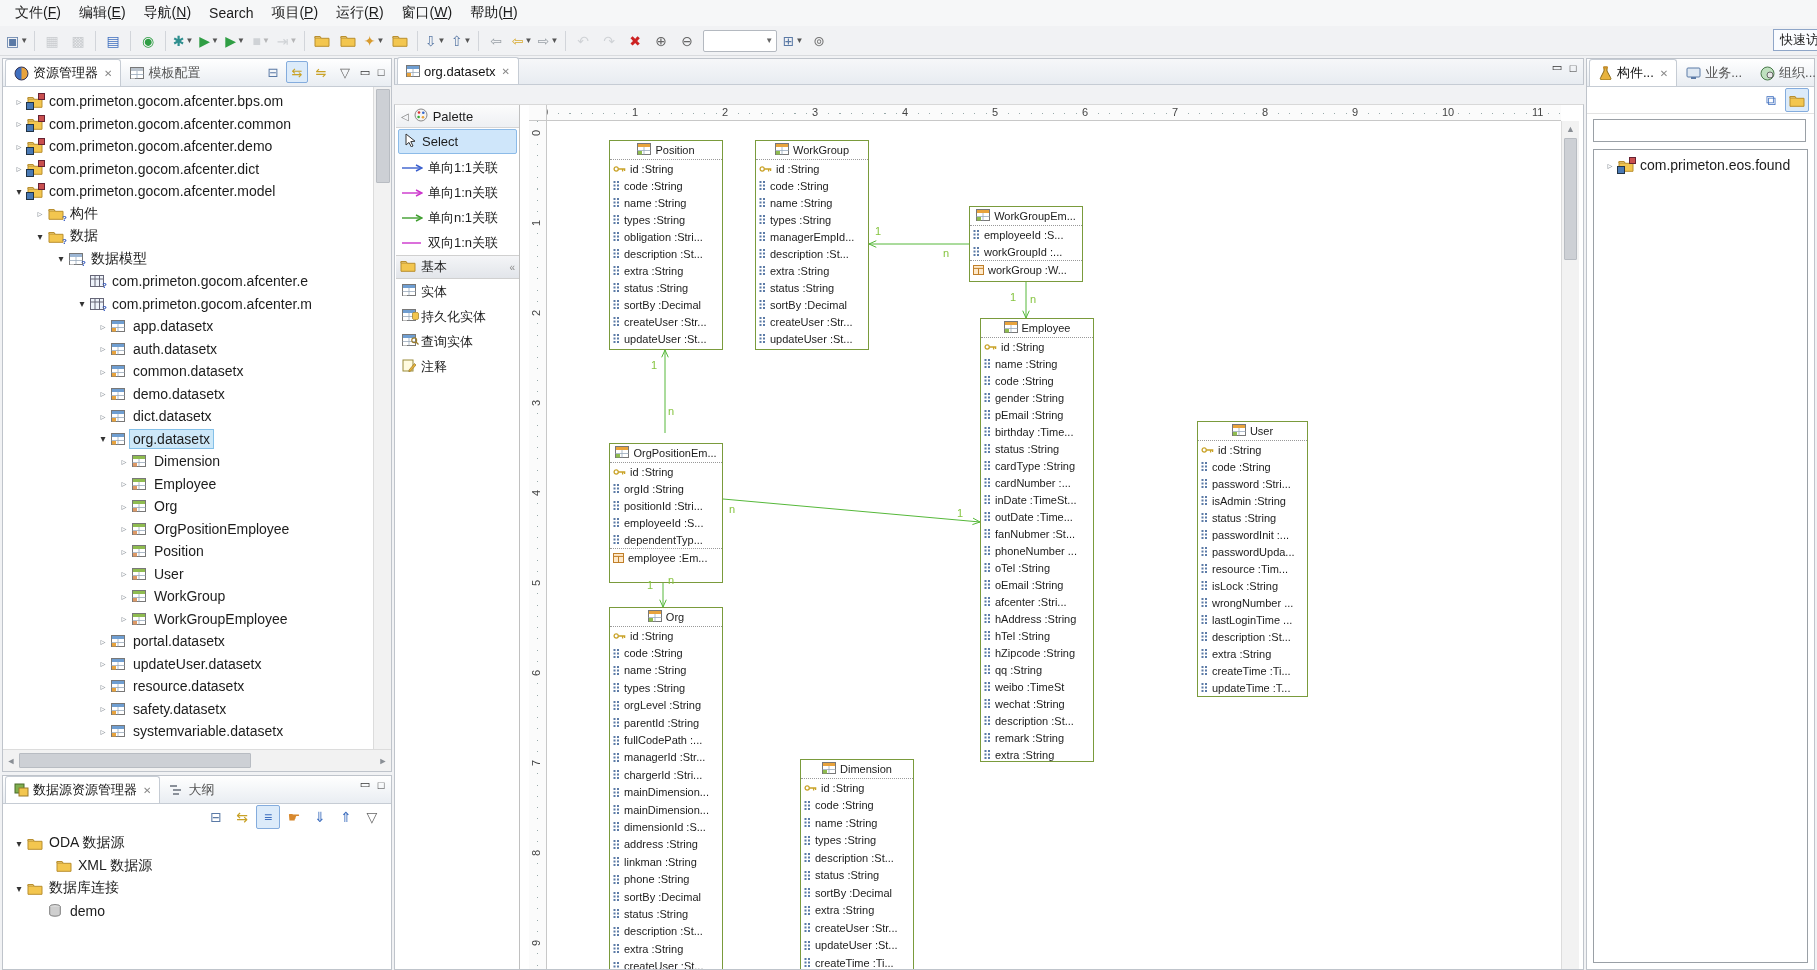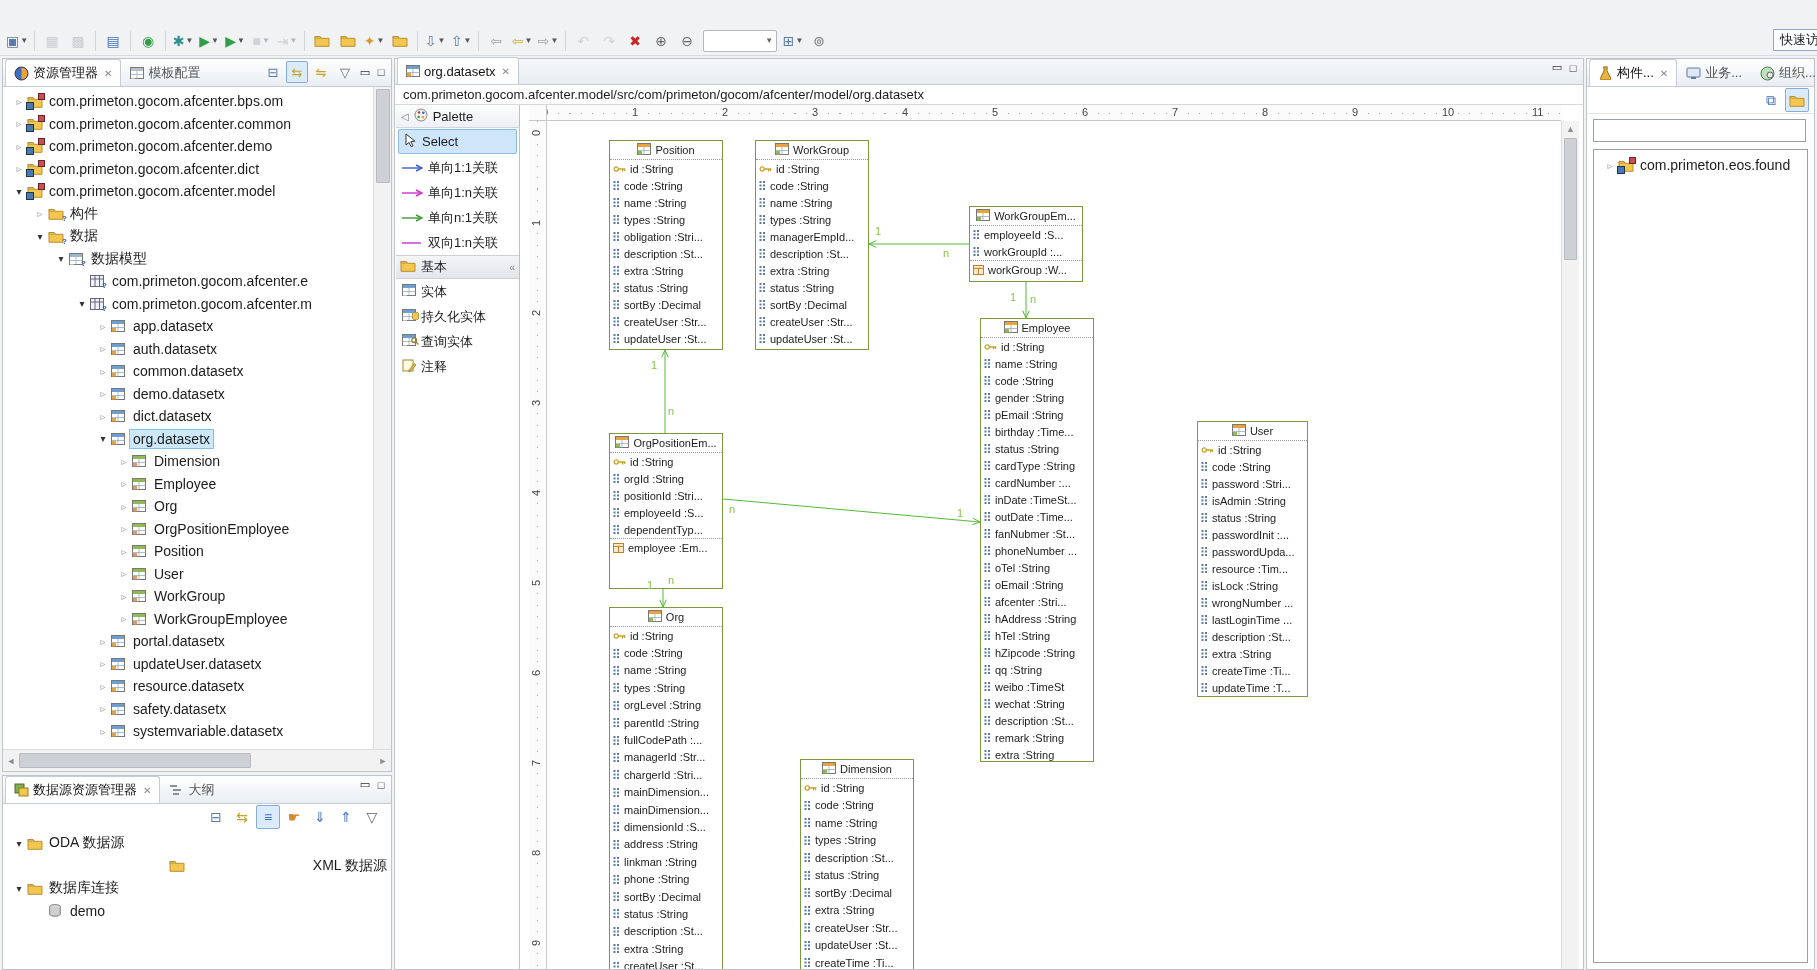--- a/index.html
+++ b/index.html
@@ -93,20 +93,30 @@
   
   #right-toolbar-row{height:26px;display:flex;justify-content:flex-end;align-items:center;padding-right:4px;border-bottom:1px solid #e3e3e3;}
   #right-search{position:absolute;left:6px;top:60px;width:213px;height:23px;border:1px solid #9aa0a6;font-size:13px;padding:0 4px;box-sizing:border-box;}
   #right-treebox{position:absolute;left:6px;top:90px;width:213px;height:812px;border:1px solid #9aa0a6;overflow:hidden;}
 </style>
 </head>
 <body>
 
 <div id="app">
 
+  <div id="menubar">
+      <span class="menu-item">文件(<u>F</u>)</span>
+      <span class="menu-item">编辑(<u>E</u>)</span>
+      <span class="menu-item">导航(<u>N</u>)</span>
+      <span class="menu-item">Search</span>
+      <span class="menu-item">项目(<u>P</u>)</span>
+      <span class="menu-item">运行(<u>R</u>)</span>
+      <span class="menu-item">窗口(<u>W</u>)</span>
+      <span class="menu-item">帮助(<u>H</u>)</span>
+    </div>
 
   <div id="toolbar">
 
   <span class="tbtn">
         <span style="color:#5b7aa6;">▣</span>
         <span class="caret">▼</span>
       </span>
       <span class="tsep"></span>
       <span class="tbtn disabled">
         <span style="color:#8a8f94;">▦</span>
@@ -721,21 +731,21 @@
         <div class="trow" style="padding-left: 8px;">
           <span class="exp open">▾</span>
           <span class="ticon">
             <svg width="16" height="13" viewBox="0 0 16 13">
               <path d="M1 2.5h5l1.2 1.8H15v8H1z" fill="#f3c64f" stroke="#b98f2f"></path>
               <path d="M1 2.5h5l1 1.5H1z" fill="#fbe19a" stroke="#b98f2f"></path>
             </svg>
           </span>
           <span class="tlabel">ODA 数据源</span>
         </div>
-        <div class="trow" style="padding-left: 29px; justify-content: space-between;">
+        <div class="trow" style="padding-left: 37px;">
           <span class="exp"></span>
           <span class="ticon">
             <svg width="16" height="13" viewBox="0 0 16 13">
               <path d="M1 2.5h5l1.2 1.8H15v8H1z" fill="#f3c64f" stroke="#b98f2f"></path>
               <path d="M1 2.5h5l1 1.5H1z" fill="#fbe19a" stroke="#b98f2f"></path>
             </svg>
           </span>
           <span class="tlabel">XML 数据源</span>
         </div>
         <div class="trow" style="padding-left: 8px;">
@@ -773,21 +783,20 @@
           </svg>
         </span>
       <span>org.datasetx</span>
       <span class="tclose">✕</span>
     </span>
     <span class="vtools">
       <span class="minmax">▭</span>
       <span class="minmax">□</span>
     </span>
   </div>
-  <div id="breadcrumb">com.primeton.gocom.afcenter.model/src/com/primeton/gocom/afcenter/model/org.datasetx</div>
 
   <div id="editor-body">
     <div id="palette">
       <div id="palette-header">
         <span style="color:#777;font-size:10px;">◁</span>
         <span id="palette-icon"><svg width="14" height="14" viewBox="0 0 14 14">
               <circle cx="7" cy="7" r="6" fill="#f4f4f4" stroke="#888"></circle>
               <circle cx="5" cy="4.5" r="1.3" fill="#d33"></circle>
               <circle cx="9.3" cy="4.8" r="1.3" fill="#36c"></circle>
               <circle cx="4.6" cy="9" r="1.3" fill="#3a3"></circle>
@@ -1929,21 +1938,21 @@
                   <rect x="0.5" y="8" width="2" height="2"></rect>
                   <rect x="4" y="1" width="2" height="2"></rect>
                   <rect x="4" y="4.5" width="2" height="2"></rect>
                   <rect x="4" y="8" width="2" height="2"></rect>
                 </g>
               </svg>
             </span>
             <span>updateTime :T...</span>
           </div>
         </div>
-        <div class="entity" style="left: 62px; top: 312px; width: 114px; height: 156px;">
+        <div class="entity" style="left: 62px; top: 322px; width: 114px; height: 140px;">
           <div class="etitle">
             <span><svg width="14" height="12" viewBox="0 0 14 12">
                 <rect x="0.5" y="0.5" width="13" height="11" fill="#fff" stroke="#777"></rect>
                 <rect x="1" y="1" width="12" height="3" fill="#e8a33d"></rect>
                 <rect x="1" y="8" width="4" height="3.5" fill="#8fbc50"></rect>
                 <line x1="0.5" y1="7.5" x2="13.5" y2="7.5" stroke="#9ab" stroke-width="0.8"></line>
                 <line x1="7" y1="4" x2="7" y2="11.5" stroke="#9ab" stroke-width="0.8"></line>
               </svg></span>
             <span>OrgPositionEm...</span>
           </div>

